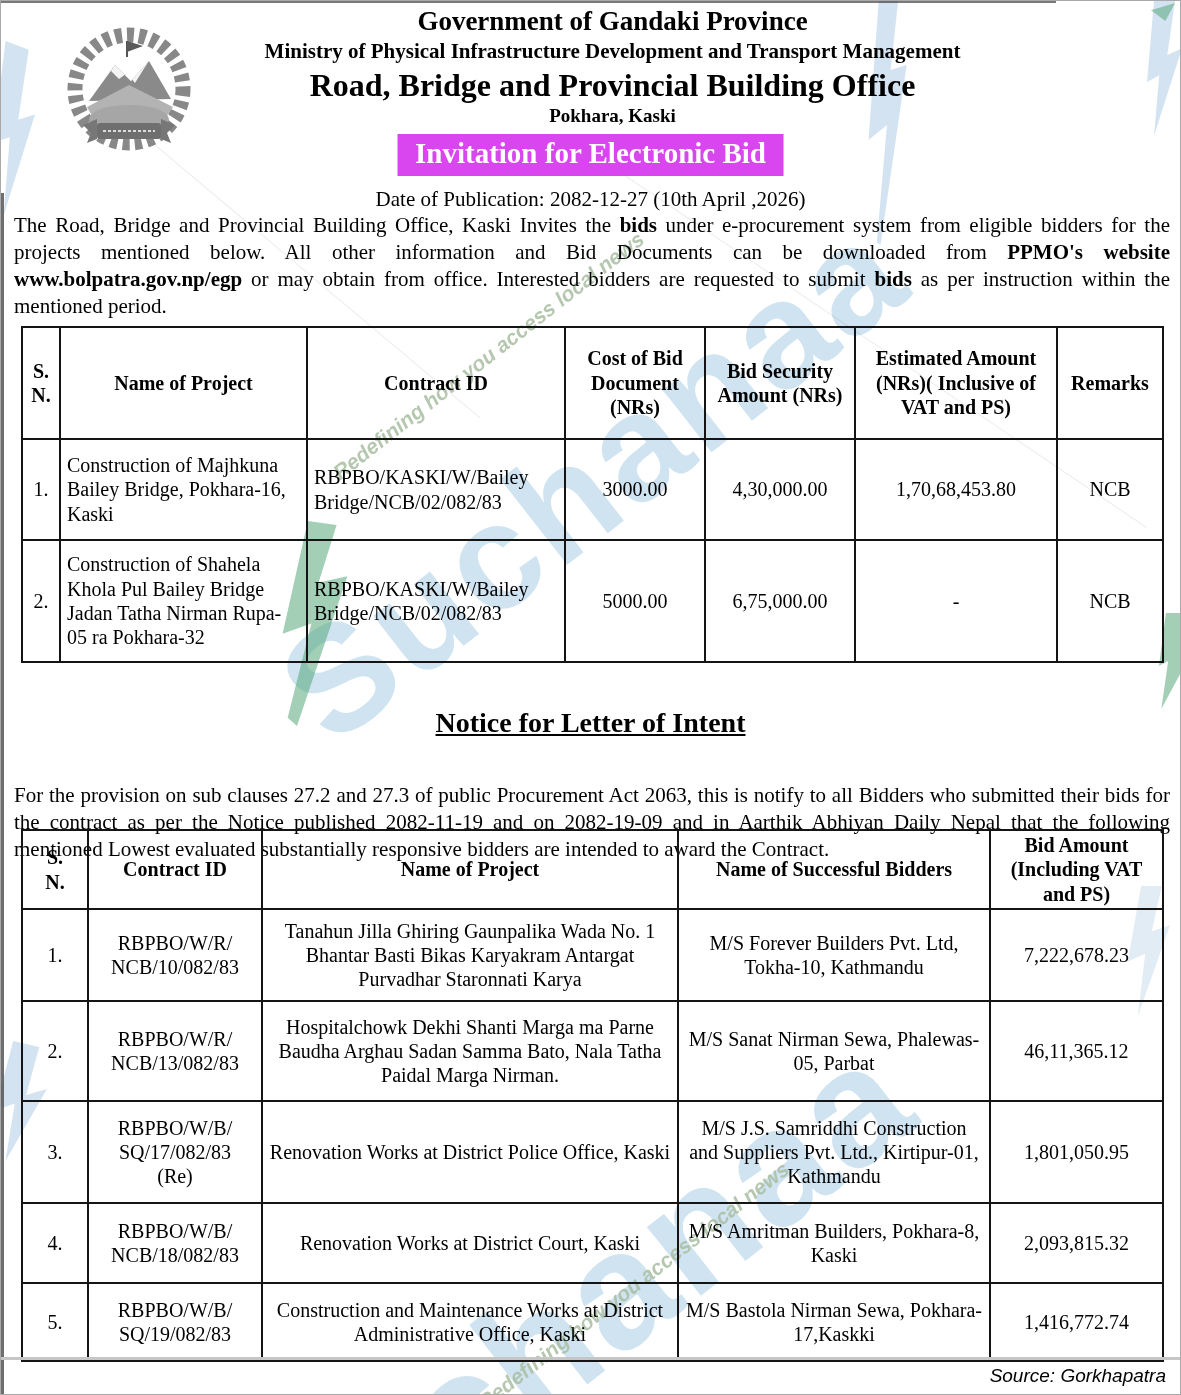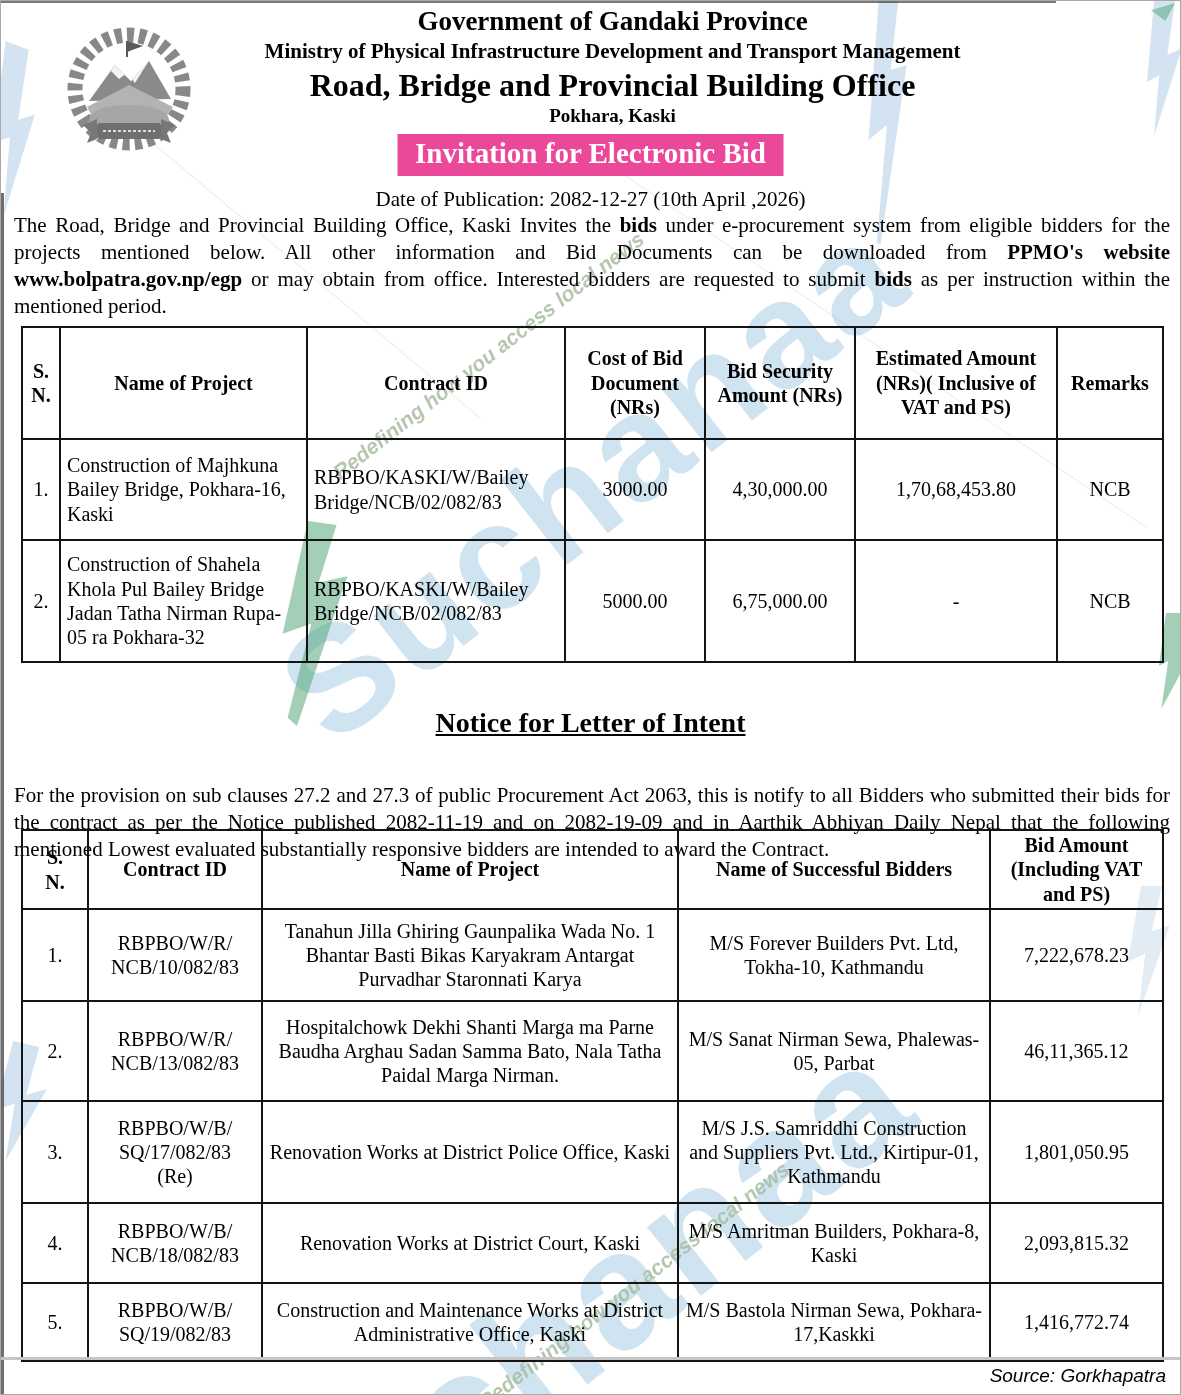--- a/index.html
+++ b/index.html
@@ -31,21 +31,21 @@
   .edge-left { position:absolute; left:0; top:192px; width:3px; height:1203px; background:#4a4a4a; opacity:.8; }
   .edge-top  { position:absolute; left:0; top:0; width:1055px; height:2px; background:#333; opacity:.65; }
   .logo { position:absolute; left:52px; top:26px; }
   .hdr { position:absolute; left:0; right:0; top:6px; text-align:center; font-weight:bold;margin-left:44px; }
   .h-govt     { font-size:27px; line-height:1.1; }
   .h-ministry { font-size:21px; line-height:1.35; }
   .h-office   { font-size:32px; line-height:1.25; }
   .h-place    { font-size:19px; line-height:1.2; }
   .banner {
     position:absolute; top:133px; left:50%; transform:translateX(-50%);
-    background:#ec4899; color:#fff; font-weight:bold; font-size:29px;
+    background:#d946ef; color:#fff; font-weight:bold; font-size:29px;
     padding:3px 18px 6px 18px; white-space:nowrap;text-align:center;
   }
   .pub { position:absolute; top:186px; left:0; right:0; text-align:center; font-weight:normal; font-size:21px; }
   .intro {
     position:absolute; top:211px; left:13px; width:1156px; margin:0;
     font-size:21px; line-height:1.285; text-align:justify;
   }
   table { position:absolute; border-collapse:collapse; table-layout:fixed; background:transparent; }
   th, td { border:2px solid #141414; padding:2px 6px; font-size:20px; line-height:1.22; vertical-align:middle; overflow:hidden; }
   th { font-weight:bold; text-align:center; }

